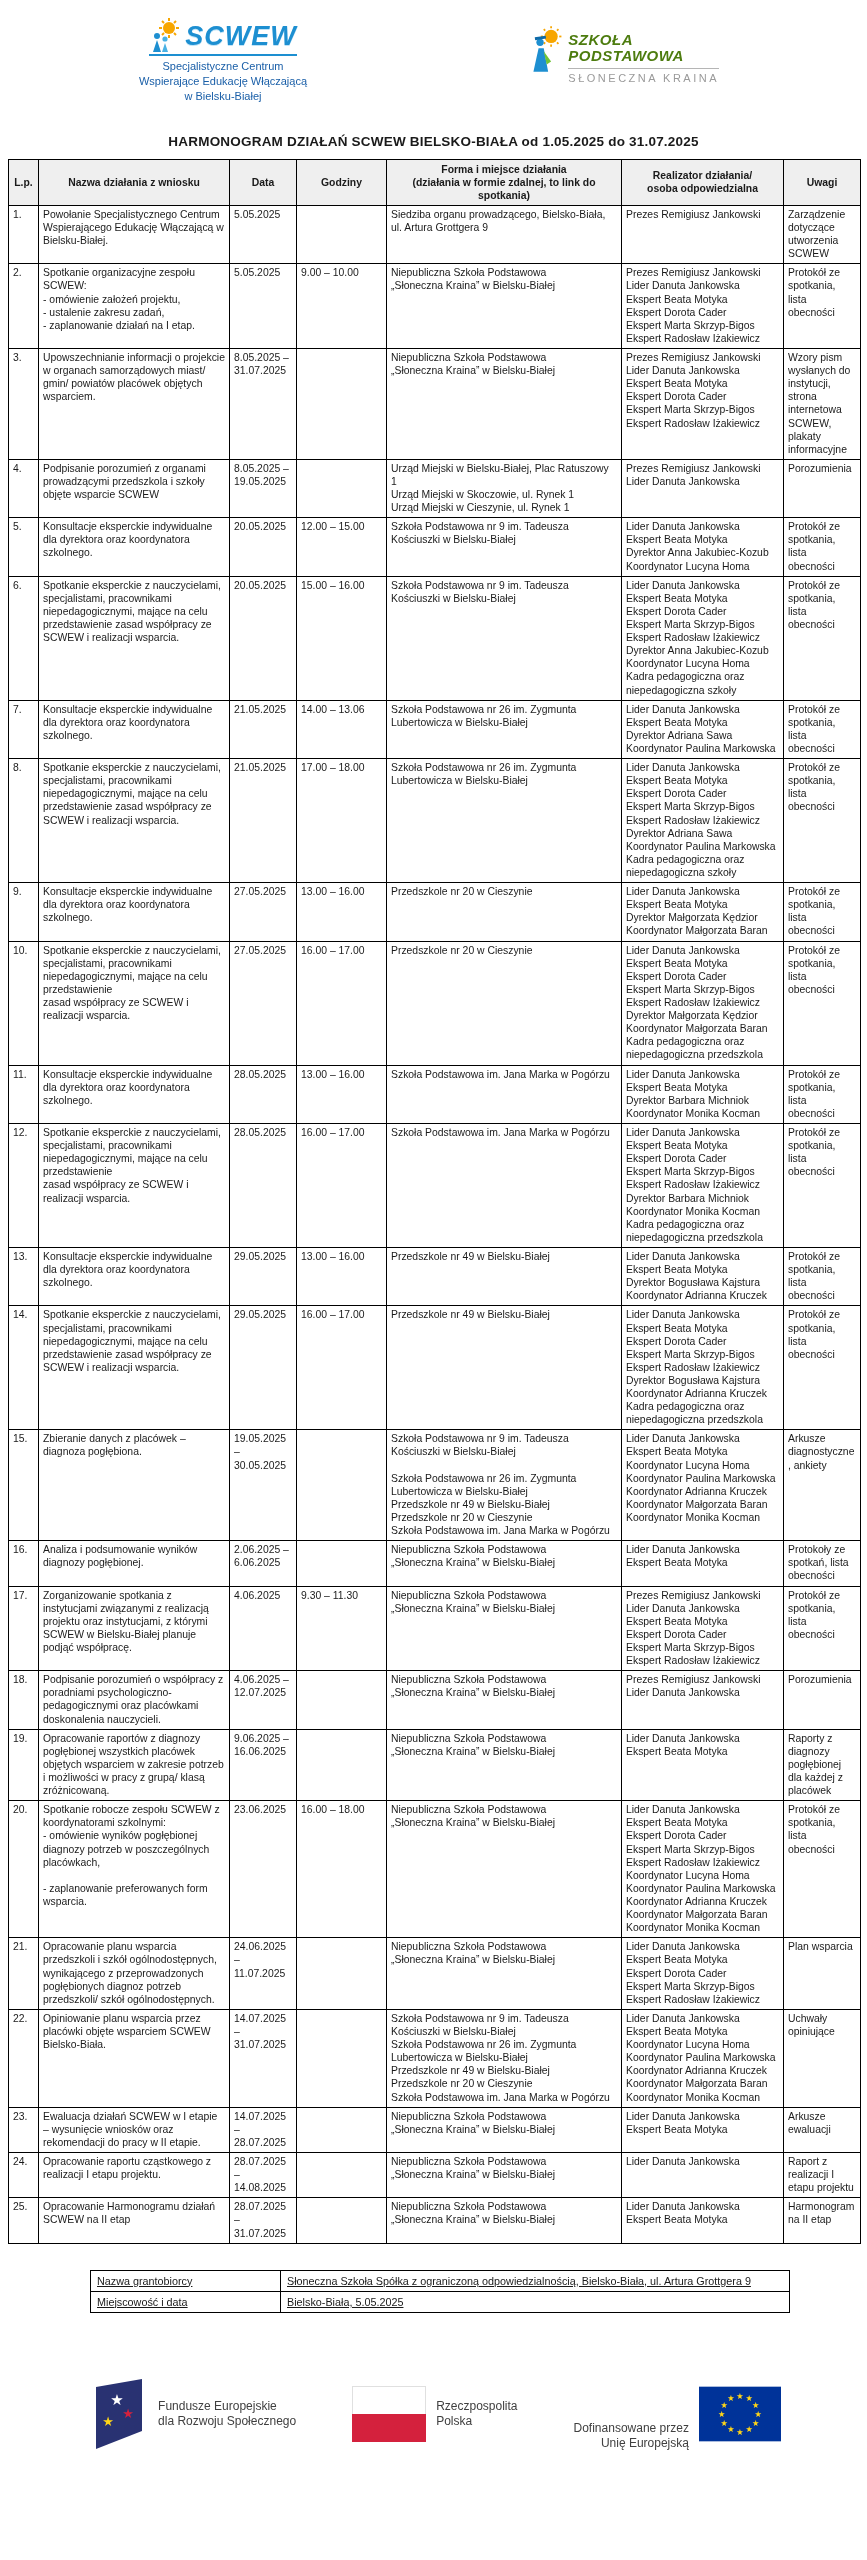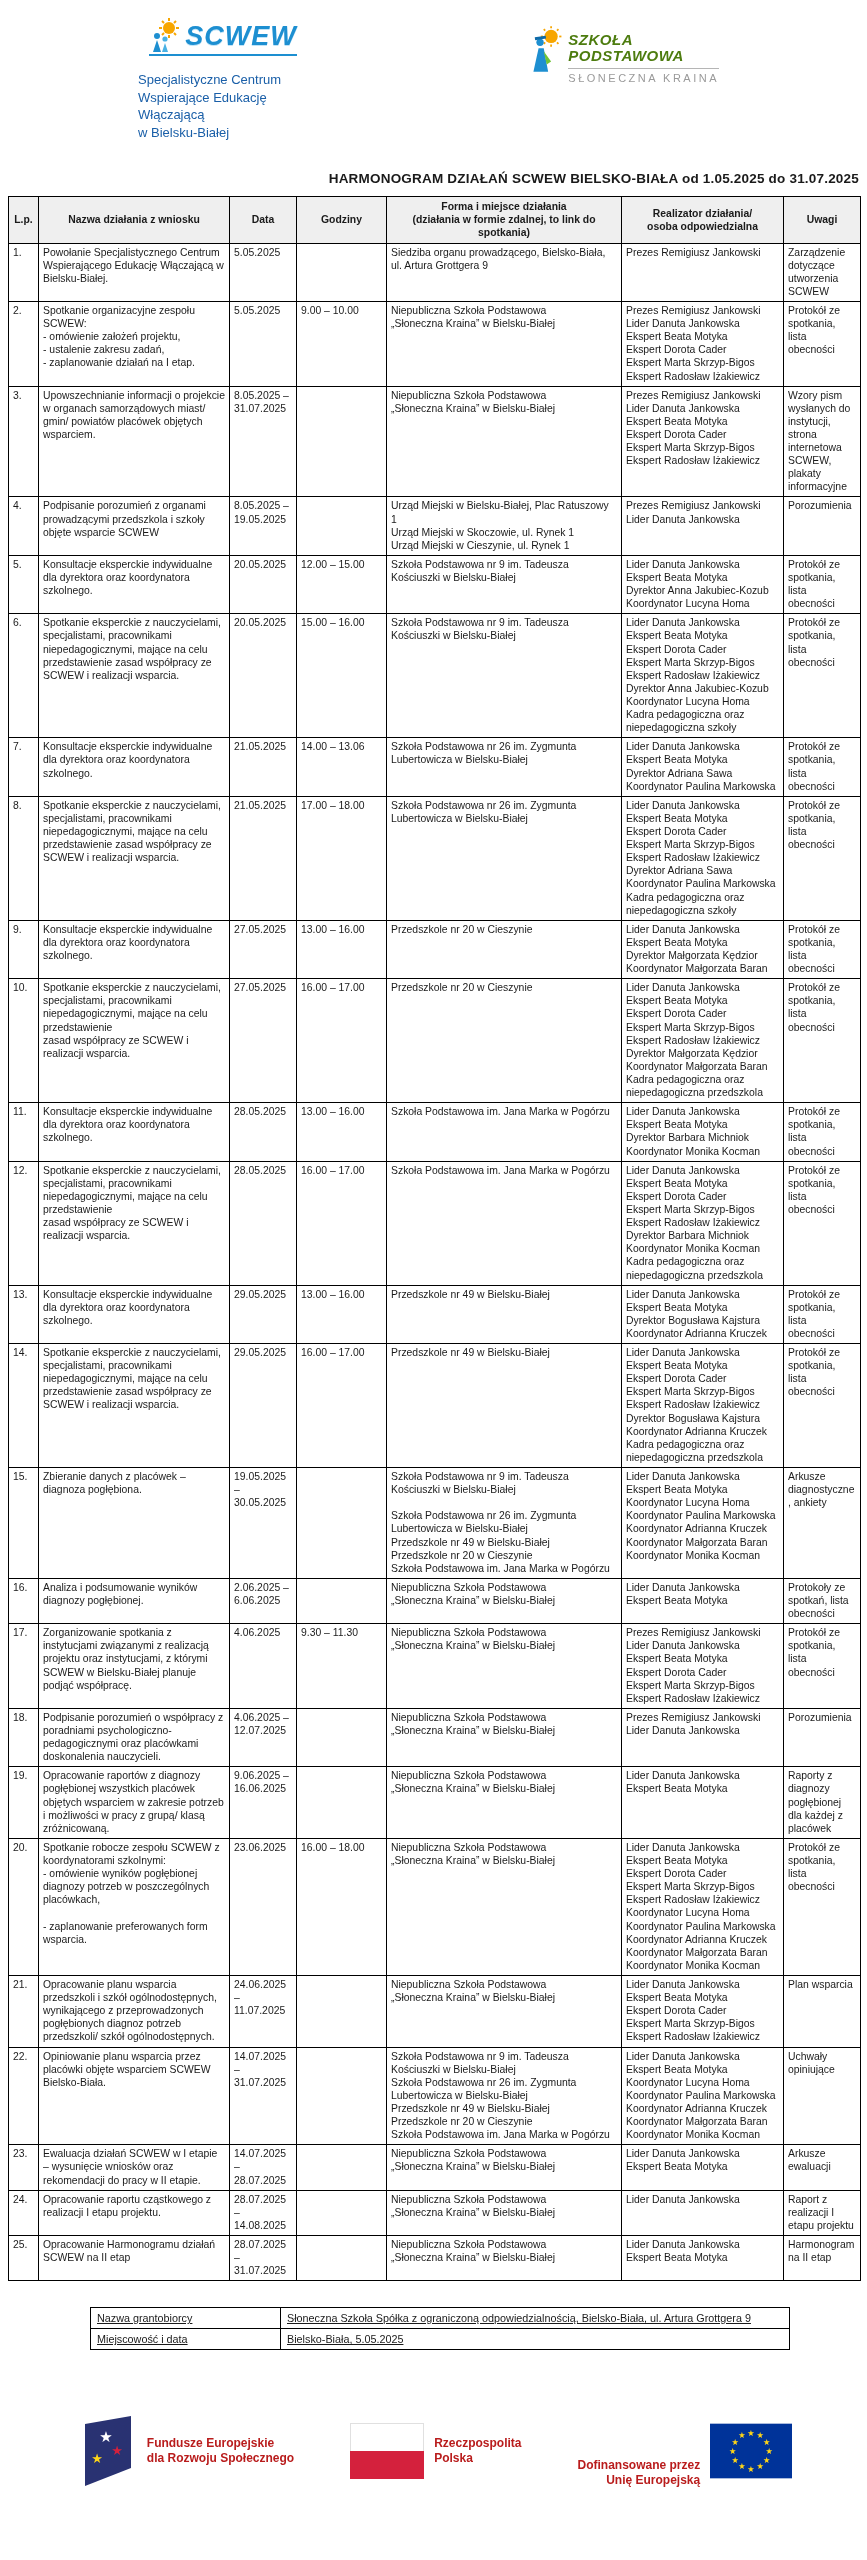--- a/index.html
+++ b/index.html
@@ -4,28 +4,28 @@
 <style>
   html,body{margin:0;padding:0;background:#ffffff;}
   body{width:867px;font-family:"Liberation Sans",sans-serif;color:#1a1a1a;-webkit-font-smoothing:antialiased;}
   .page{width:867px;min-height:2560px;box-sizing:border-box;padding:14px 8px 40px 8px;}
 
   
   .logos-row{display:flex;justify-content:space-between;align-items:flex-start;padding:4px 140px 0 130px;}
   .logo-scwew{display:flex;flex-direction:column;align-items:center;width:170px;}
   .logo-scwew-top{display:flex;align-items:flex-end;gap:2px;border-bottom:2px solid #1d8fd1;padding-bottom:2px;}
   .scwew-word{font-size:27px;font-weight:bold;font-style:italic;color:#1d8fd1;letter-spacing:1px;text-shadow:0 1px 0 #bfe3f7;}
-  .scwew-sub{margin-top:15px;font-size:13px;line-height:1.35;color:#1a5fa8;text-align:left;white-space:pre-line;}
+  .scwew-sub{margin-top:3px;font-size:11px;line-height:1.35;color:#1a5fa8;text-align:center;white-space:pre-line;}
   .logo-school{display:flex;align-items:flex-start;gap:4px;width:190px;}
   .school-text{margin-top:14px;}
   .school-line{font-size:15px;font-weight:bold;font-style:italic;color:#4d7c0f;letter-spacing:0.5px;line-height:1.05;}
   .school-sub{margin-top:4px;padding-top:3px;border-top:1px solid #b5b5b5;font-size:11px;color:#9a9a9a;letter-spacing:2.5px;white-space:nowrap;}
 
   
-  .doc-title{margin-top:30px;text-align:right;font-size:13.5px;font-weight:bold;letter-spacing:0.2px;}
+  .doc-title{margin-top:30px;text-align:center;font-size:13.5px;font-weight:bold;letter-spacing:0.2px;}
 
   
   table.schedule{border-collapse:collapse;table-layout:fixed;width:852px;margin:10px auto 0 auto;border:1.5px solid #000;}
   table.schedule th,table.schedule td{border:1px solid #000;vertical-align:top;padding:2px 4px 3px 4px;font-size:10.4px;line-height:1.26;white-space:pre-line;word-wrap:break-word;}
   table.schedule th{background:#efefef;font-weight:bold;text-align:center;vertical-align:middle;padding:3px 2px;}
   .c-lp{width:30px;}
   .c-nazwa{width:191px;}
   .c-data{width:67px;}
   .c-godziny{width:90px;}
   .c-forma{width:235px;}
@@ -33,21 +33,21 @@
   .c-uwagi{width:77px;}
 
   
   table.grant-info{border-collapse:collapse;table-layout:fixed;width:700px;margin:26px 0 0 82px;border:1px solid #000;text-decoration:underline;}
   table.grant-info td{border:1px solid #000;font-size:10.8px;line-height:1.3;padding:3px 6px;vertical-align:top;}
   .gi-label{width:190px;}
 
   
   .funding-bar{display:flex;justify-content:center;align-items:center;gap:56px;margin-top:64px;}
   .fund{display:flex;align-items:center;gap:10px;}
-  .fund-label{font-size:12px;font-weight:bold;line-height:1.25;color:#b91c1c;white-space:pre-line;}
+  .fund-label{font-size:12px;font-weight:normal;line-height:1.25;color:#404040;white-space:pre-line;}
   .fund-label.right{text-align:right;margin-top:44px;}
   .pl-flag{width:74px;height:56px;box-shadow:0 0 0 1px #d9d9d9 inset;}
   .pl-white{height:28px;background:#ffffff;border:1px solid #e0e0e0;border-bottom:none;box-sizing:border-box;}
   .pl-red{height:28px;background:#d4213d;}
 </style>
 </head>
 <body>
 
 <div class="page">
 

